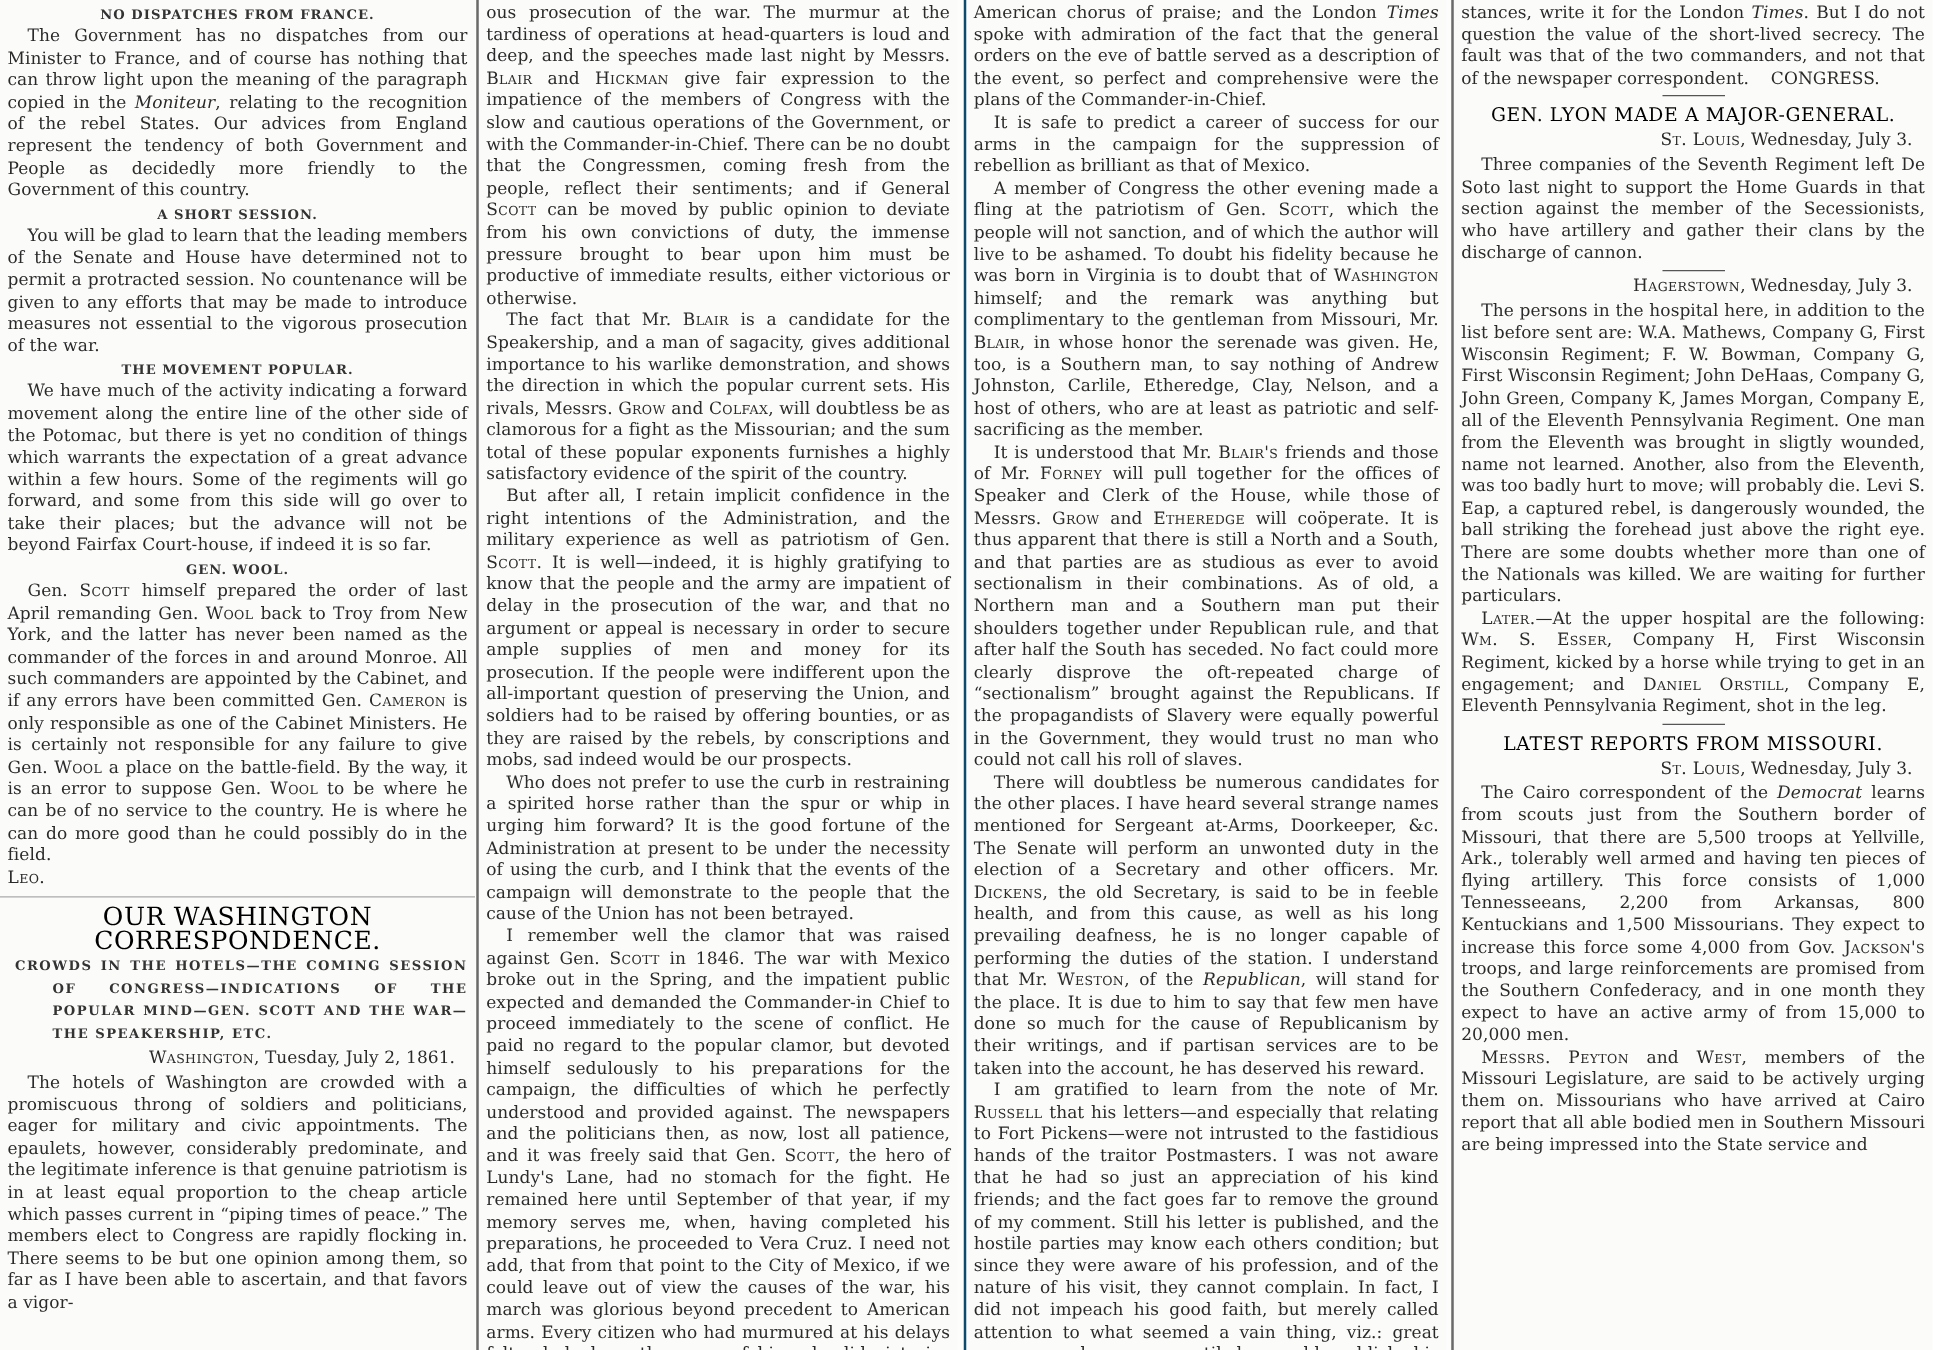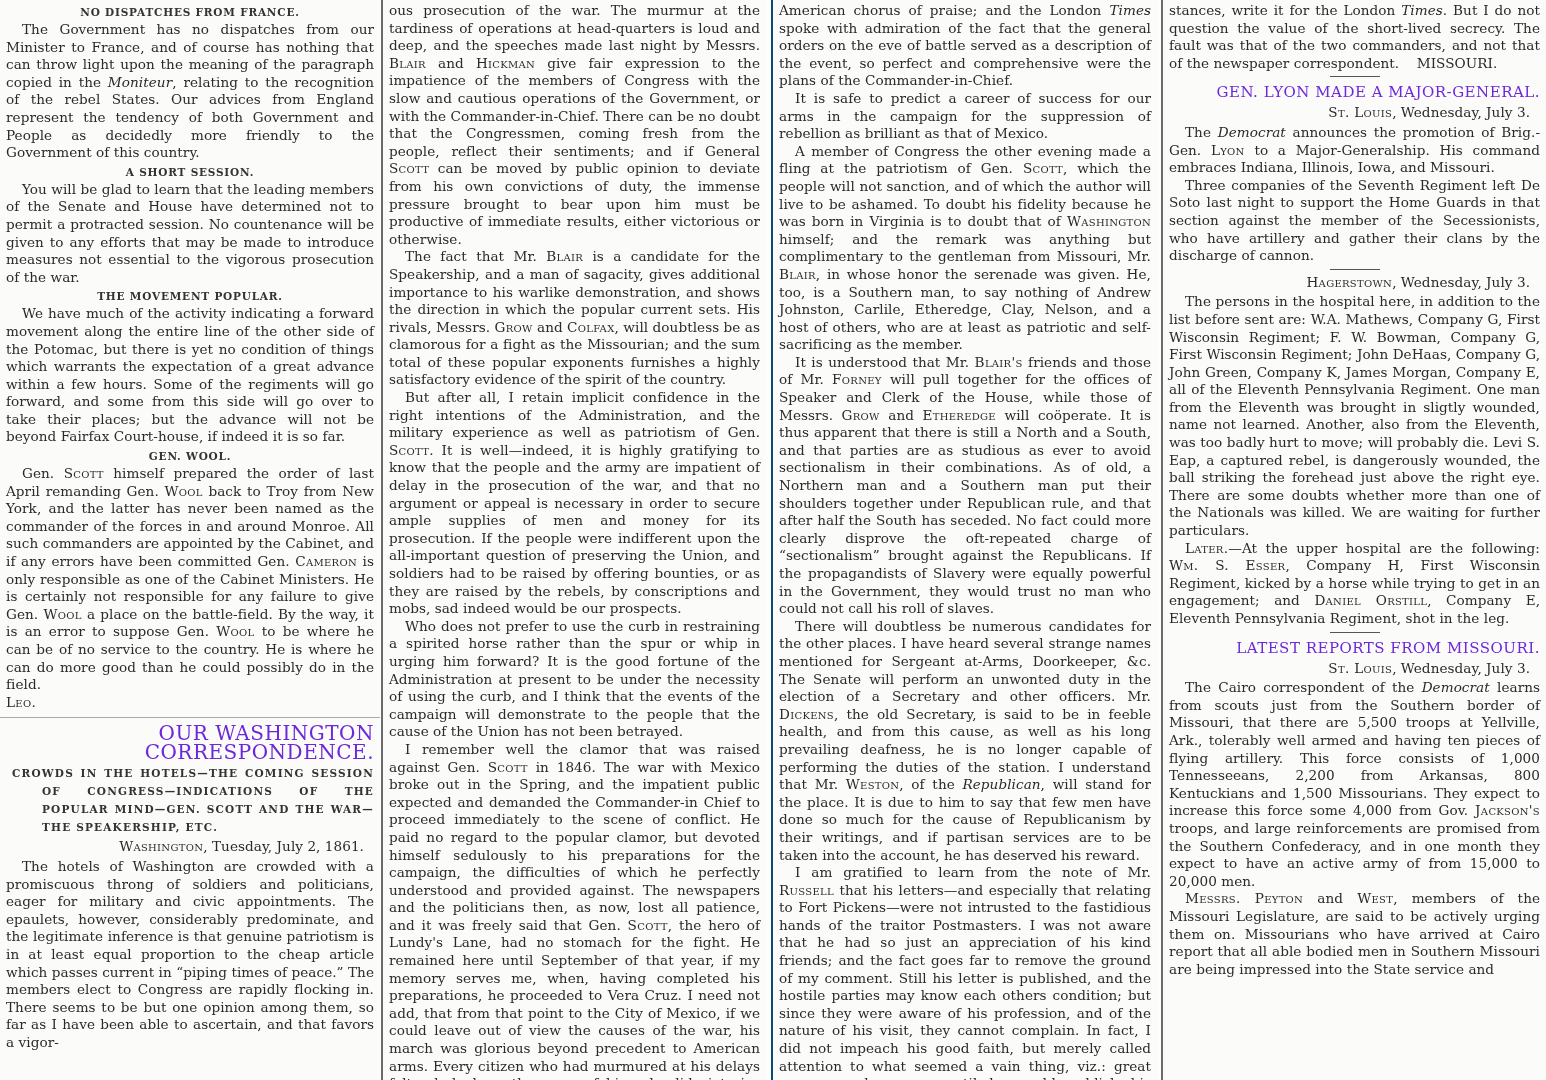--- a/index.html
+++ b/index.html
@@ -21,22 +21,22 @@
   .col2 { left: 381px; width: 385px; border-left: 2px solid #6a6a6a; }
   .col3 { left: 771px; width: 386px; border-left: 2px solid #0c4a6e; }
   .col4 { left: 1161px; width: 385px; border-left: 2px solid #6a6a6a; }
   p { margin: 0; text-indent: 16px; }
   p.cont { text-indent: 0; }
   .sub {
     text-align: center; font-size: 10.5px; letter-spacing: 0.8px;
     font-weight: bold; margin: 3px 0 1px 0; line-height: 15px; color: #333;
   }
   .head {
-    text-align: right; font-size: 15px; letter-spacing: 0.5px;
-    margin: 6px 0 2px 0; line-height: 19px; color: #6d28d9;
+    text-align: center; font-size: 15px; letter-spacing: 0.5px;
+    margin: 6px 0 2px 0; line-height: 19px; color: #000000;
     font-weight: normal;
   }
   .head.big { font-size: 20px; }
   .deck {
     font-size: 10.5px; font-weight: bold; letter-spacing: 1.2px;
     line-height: 18px; text-align: justify; padding-left: 36px; text-indent: -30px;
     color: #333;
   }
   .dateline { text-align: right; margin: 2px 10px 2px 0; }
   .sig { text-align: left; margin: 0 14px 2px 0; }
@@ -78,25 +78,24 @@
   <div class="col col3">
     <p class="cont"><span>American chorus of praise; and the London</span> <i>Times</i> <span>spoke with admiration of the fact that the general orders on the eve of battle served as a description of the event, so perfect and comprehensive were the plans of the Commander-in-Chief.</span></p>
     <p>It is safe to predict a career of success for our arms in the campaign for the suppression of rebellion as brilliant as that of Mexico.</p>
     <p><span>A member of Congress the other evening made a fling at the patriotism of Gen.</span> <span class="sc">Scott</span><span>, which the people will not sanction, and of which the author will live to be ashamed. To doubt his fidelity because he was born in Virginia is to doubt that of</span> <span class="sc">Washington</span> <span>himself; and the remark was anything but complimentary to the gentleman from Missouri, Mr.</span> <span class="sc">Blair</span><span>, in whose honor the serenade was given. He, too, is a Southern man, to say nothing of Andrew Johnston, Carlile, Etheredge, Clay, Nelson, and a host of others, who are at least as patriotic and self-sacrificing as the member.</span></p>
     <p><span>It is understood that Mr.</span> <span class="sc">Blair's</span> <span>friends and those of Mr.</span> <span class="sc">Forney</span> <span>will pull together for the offices of Speaker and Clerk of the House, while those of Messrs.</span> <span class="sc">Grow</span> <span>and</span> <span class="sc">Etheredge</span> <span>will coöperate. It is thus apparent that there is still a North and a South, and that parties are as studious as ever to avoid sectionalism in their combinations. As of old, a Northern man and a Southern man put their shoulders together under Republican rule, and that after half the South has seceded. No fact could more clearly disprove the oft-repeated charge of “sectionalism” brought against the Republicans. If the propagandists of Slavery were equally powerful in the Government, they would trust no man who could not call his roll of slaves.</span></p>
     <p><span>There will doubtless be numerous candidates for the other places. I have heard several strange names mentioned for Sergeant at-Arms, Doorkeeper, &amp;c. The Senate will perform an unwonted duty in the election of a Secretary and other officers. Mr.</span> <span class="sc">Dickens</span><span>, the old Secretary, is said to be in feeble health, and from this cause, as well as his long prevailing deafness, he is no longer capable of performing the duties of the station. I understand that Mr.</span> <span class="sc">Weston</span><span>, of the</span> <i>Republican</i><span>, will stand for the place. It is due to him to say that few men have done so much for the cause of Republicanism by their writings, and if partisan services are to be taken into the account, he has deserved his reward.</span></p>
     <p><span>I am gratified to learn from the note of Mr.</span> <span class="sc">Russell</span> <span>that his letters—and especially that relating to Fort Pickens—were not intrusted to the fastidious hands of the traitor Postmasters. I was not aware that he had so just an appreciation of his kind friends; and the fact goes far to remove the ground of my comment. Still his letter is published, and the hostile parties may know each others condition; but since they were aware of his profession, and of the nature of his visit, they cannot complain. In fact, I did not impeach his good faith, but merely called attention to what seemed a vain thing, viz.: great reserve and secrecy until he could publish his observations in the newspapers. I admit that Mr.</span>  </p>
   </div>
 
   <div class="col col4">
-    <p class="cont"><span>stances, write it for the London</span> <i>Times</i><span>. But I do not question the value of the short-lived secrecy. The fault was that of the two commanders, and not that of the newspaper correspondent.</span> &nbsp;&nbsp;&nbsp;<span>MISSOURI.</span></p>
+    <p class="cont"><span>stances, write it for the London</span> <i>Times</i><span>. But I do not question the value of the short-lived secrecy. The fault was that of the two commanders, and not that of the newspaper correspondent.</span> &nbsp;&nbsp;&nbsp;<span>CONGRESS.</span></p>
     <div class="rule"></div>
     <div class="head">GEN. LYON MADE A MAJOR-GENERAL.</div>
     <div class="dateline"><span class="sc">St. Louis</span><span>, Wednesday, July 3.</span></div>
-    <p><span>The</span> <i>Democrat</i> <span>announces the promotion of Brig.-Gen.</span> <span class="sc">Lyon</span> <span>to a Major-Generalship. His command embraces Indiana, Illinois, Iowa, and Missouri.</span></p>
     <p>Three companies of the Seventh Regiment left De Soto last night to support the Home Guards in that section against the member of the Secessionists, who have artillery and gather their clans by the discharge of cannon.</p>
     <div class="rule"></div>
     <div class="dateline"><span class="sc">Hagerstown</span><span>, Wednesday, July 3.</span></div>
     <p>The persons in the hospital here, in addition to the list before sent are: W.A. Mathews, Company G, First Wisconsin Regiment; F. W. Bowman, Company G, First Wisconsin Regiment; John DeHaas, Company G, John Green, Company K, James Morgan, Company E, all of the Eleventh Pennsylvania Regiment. One man from the Eleventh was brought in sligtly wounded, name not learned. Another, also from the Eleventh, was too badly hurt to move; will probably die. Levi S. Eap, a captured rebel, is dangerously wounded, the ball striking the forehead just above the right eye. There are some doubts whether more than one of the Nationals was killed. We are waiting for further particulars.</p>
     <p><span class="sc">Later.</span><span>—At the upper hospital are the following:</span> <span class="sc">Wm. S. Esser</span><span>, Company H, First Wisconsin Regiment, kicked by a horse while trying to get in an engagement; and</span> <span class="sc">Daniel Orstill</span><span>, Company E, Eleventh Pennsylvania Regiment, shot in the leg.</span></p>
     <div class="rule"></div>
     <div class="head">LATEST REPORTS FROM MISSOURI.</div>
     <div class="dateline"><span class="sc">St. Louis</span><span>, Wednesday, July 3.</span></div>
     <p><span>The Cairo correspondent of the</span> <i>Democrat</i> <span>learns from scouts just from the Southern border of Missouri, that there are 5,500 troops at Yellville, Ark., tolerably well armed and having ten pieces of flying artillery. This force consists of 1,000 Tennesseeans, 2,200 from Arkansas, 800 Kentuckians and 1,500 Missourians. They expect to increase this force some 4,000 from Gov.</span> <span class="sc">Jackson's</span> <span>troops, and large reinforcements are promised from the Southern Confederacy, and in one month they expect to have an active army of from 15,000 to 20,000 men.</span></p>
     <p><span class="sc">Messrs.</span> <span class="sc">Peyton</span> <span>and</span> <span class="sc">West</span><span>, members of the Missouri Legislature, are said to be actively urging them on. Missourians who have arrived at Cairo report that all able bodied men in Southern Missouri are being impressed into the State service and</span></p>

